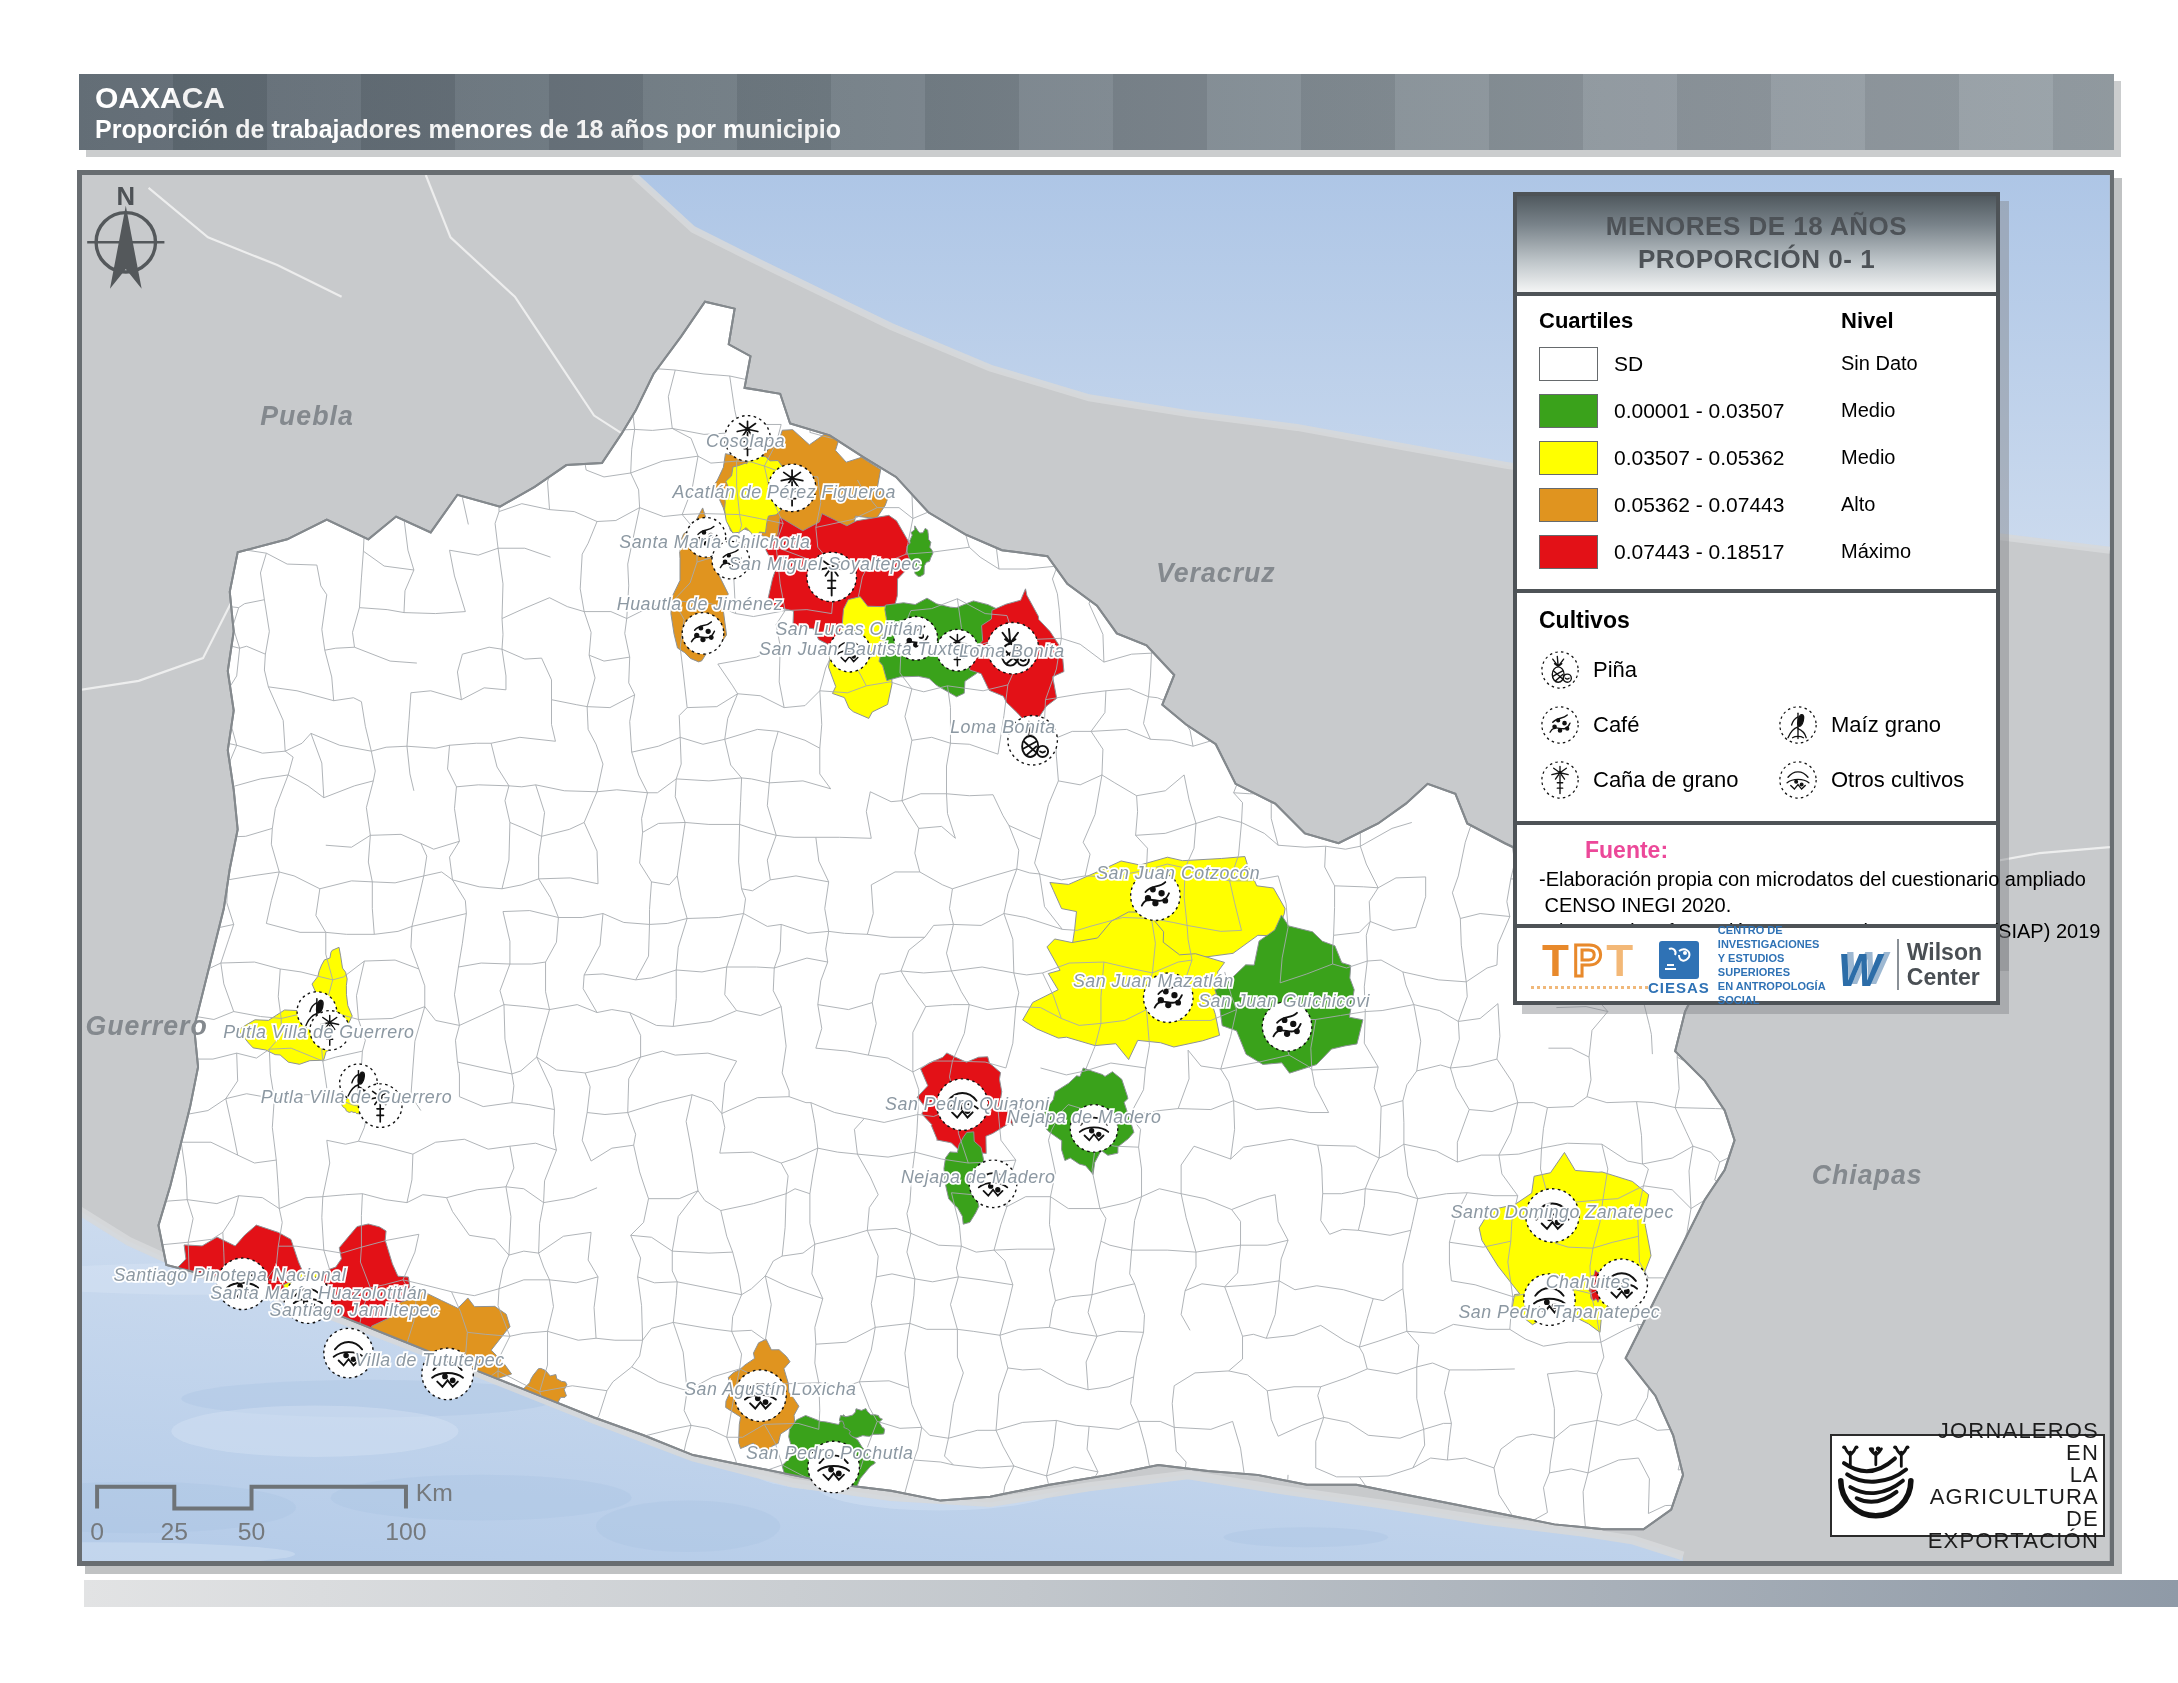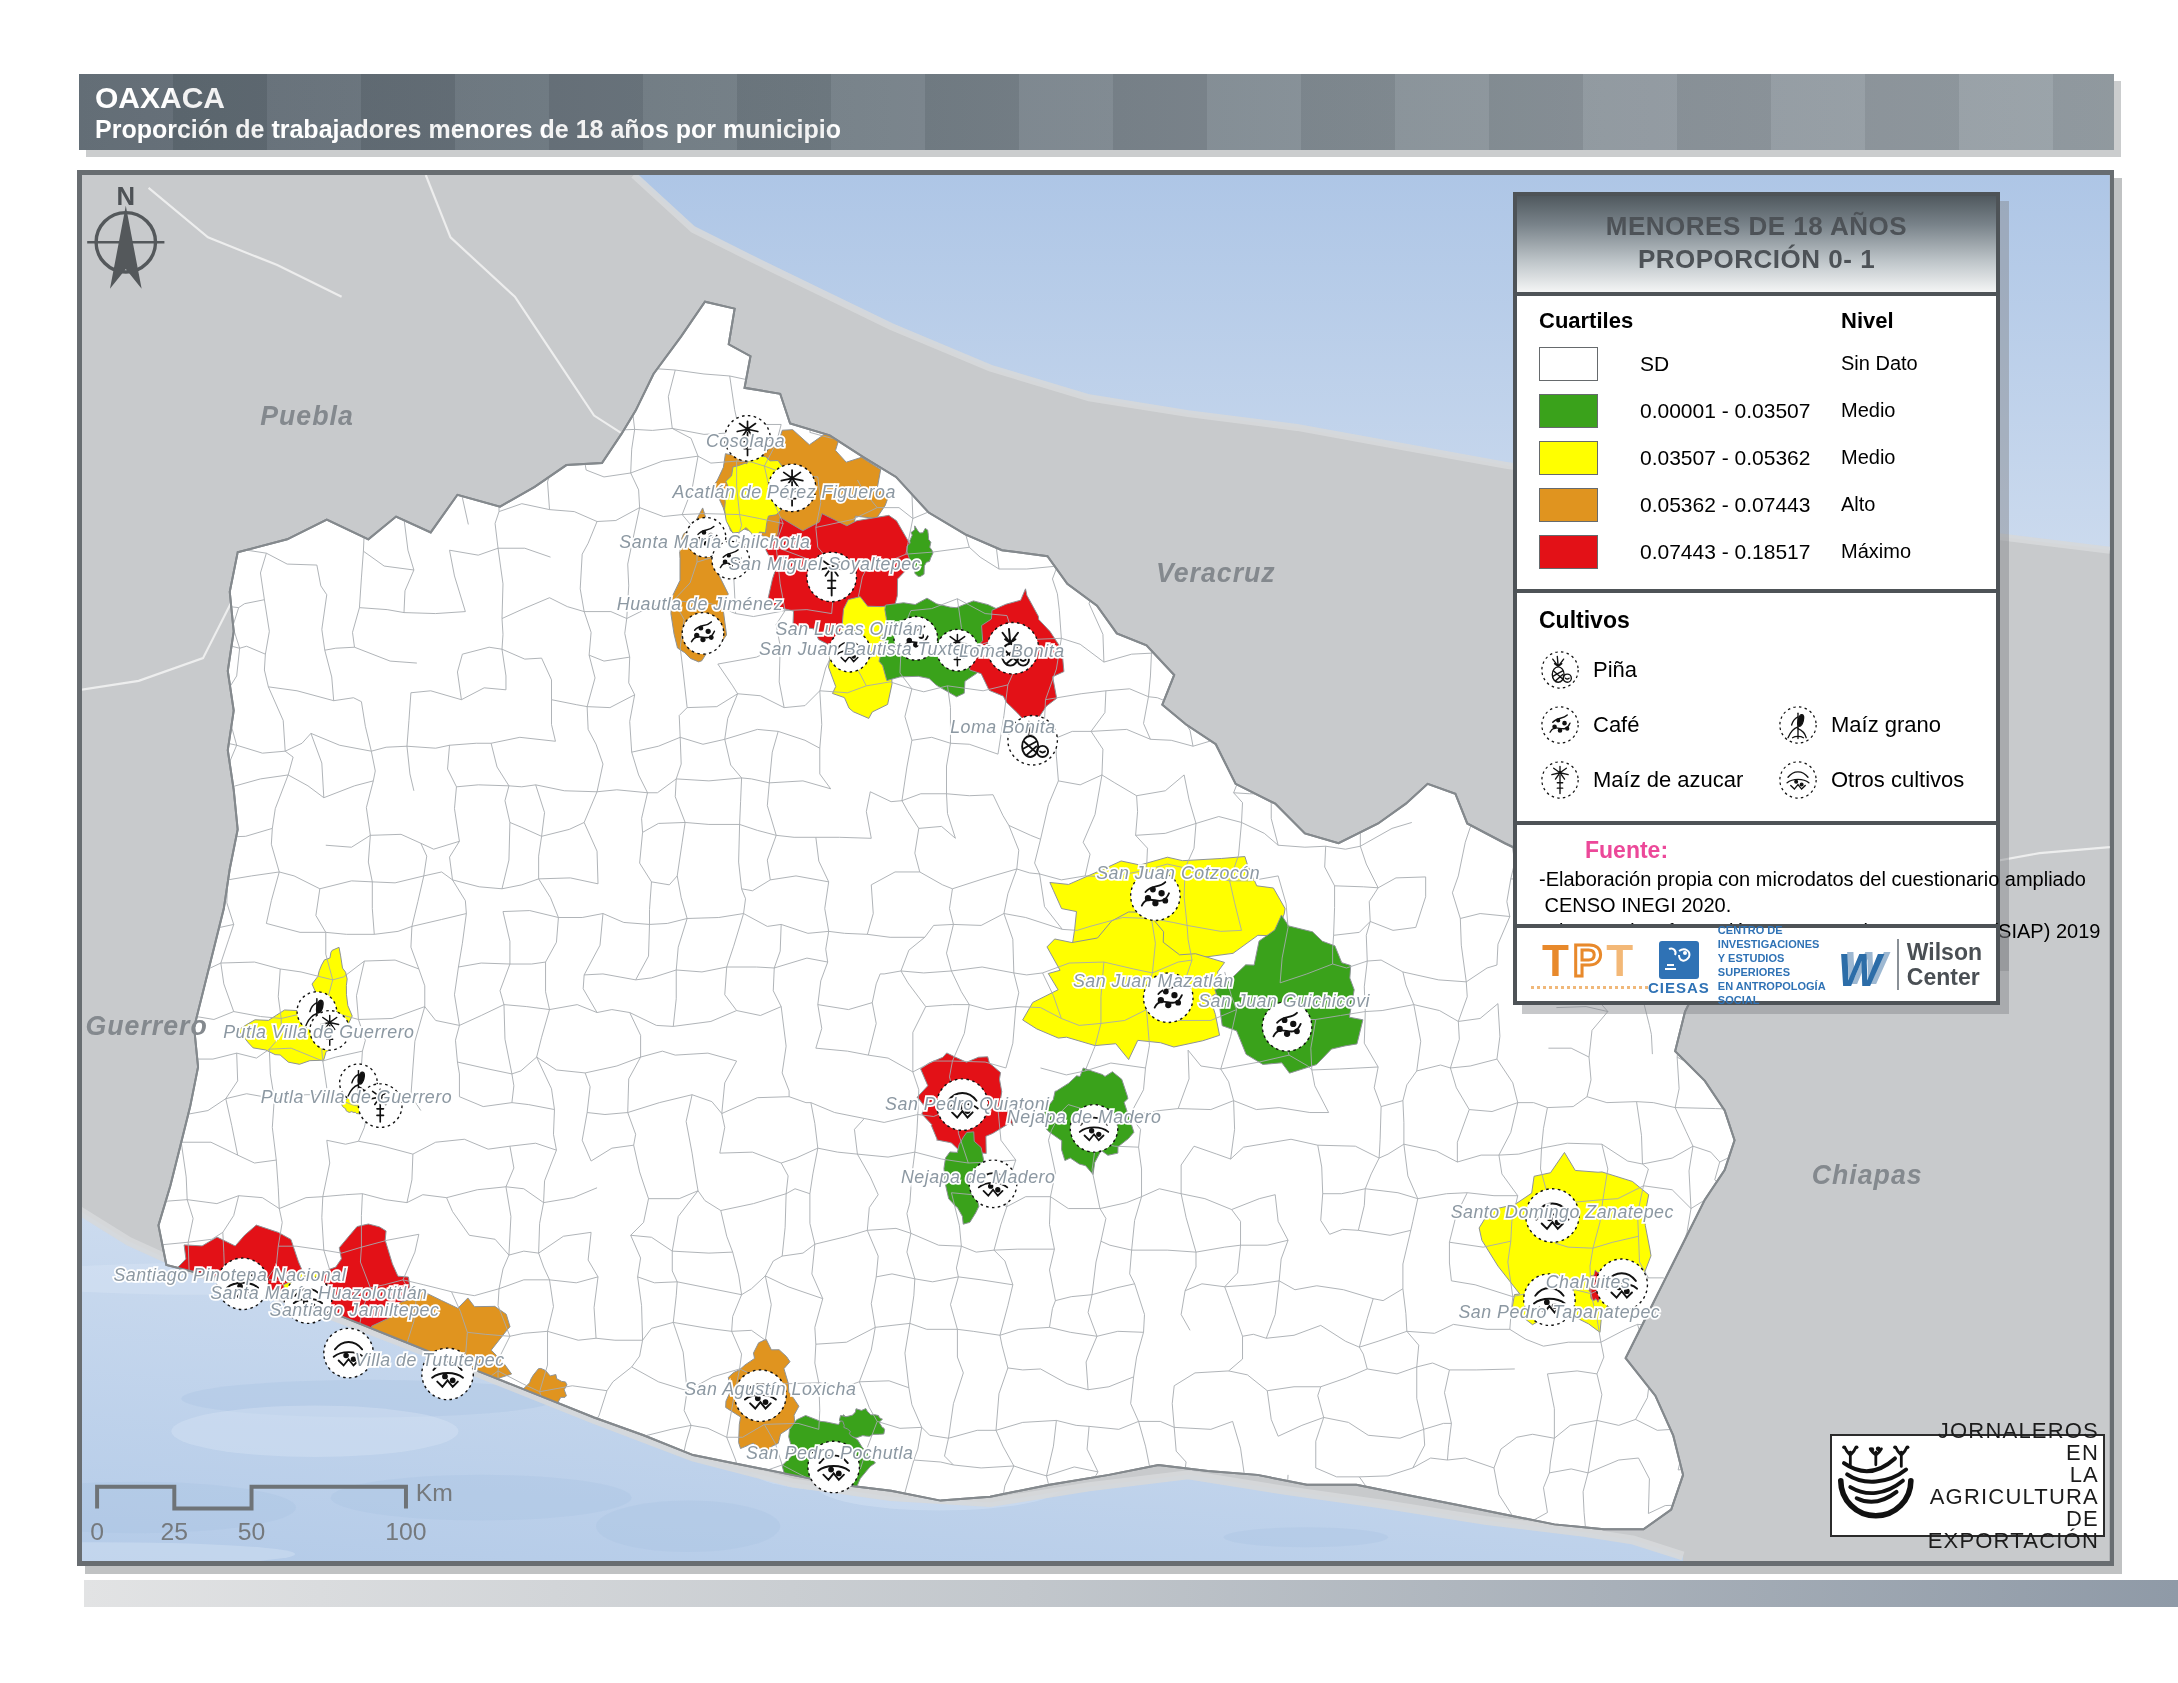--- a/index.html
+++ b/index.html
@@ -35,21 +35,21 @@
     text-align:center;padding:14px 6px 16px 6px;
     background:linear-gradient(to bottom,#50595f 0%,#79838a 30%,#bec5c9 68%,#f4f5f5 100%);
     border-bottom:4px solid #4e5357;
   }
   .legend-title div{font-size:26px;font-weight:bold;color:#4d5257;line-height:33px;letter-spacing:0.5px;}
   .legend-sec{padding:12px 18px 14px 22px;}
   .legend-grid-head{display:grid;grid-template-columns:302px 1fr;margin-bottom:6px;}
   .legend-grid-head span{font-size:22px;font-weight:bold;color:#000;}
   .class-row{display:grid;grid-template-columns:75px 227px 1fr;align-items:center;height:47px;}
   .class-row .sw{width:59px;height:34px;border:1px solid #666a6d;box-sizing:border-box;}
-  .class-row .rng{font-size:21px;color:#000;margin-left:26px;}
+  .class-row .rng{font-size:21px;color:#000;}
   .class-row .lvl{font-size:20px;color:#000;}
   .divider{border-top:4px solid #4e5357;}
   .cult-title{font-size:23px;font-weight:bold;color:#000;margin:2px 0 8px 0;}
   .cult-grid{display:grid;grid-template-columns:238px 1fr;}
   .cult-item{display:flex;align-items:center;gap:12px;height:55px;}
   .cult-item .lbl{font-size:22px;color:#000;}
   .fuente-title{font-size:23px;font-weight:bold;color:#ec4899;margin-bottom:2px;margin-left:46px;}
   .fuente-line{font-size:20px;color:#000;line-height:26px;white-space:pre;}
 
   
@@ -733,21 +733,21 @@
           <svg width="42" height="42" viewBox="-22 -22 44 44">
             <circle r="19" fill="#fff" stroke="#111" stroke-width="1.3" stroke-dasharray="2.6 3.4"></circle>
             <g transform="scale(0.95)">
               <g stroke="#111" fill="none" stroke-width="1.5" stroke-linecap="round">
                 <path d="M0,15 L0,-5"></path>
                 <path d="M0,-7 L0,-15 M0,-8 L-7,-13 M0,-8 L7,-13 M0,-8 L-9,-6 M0,-8 L9,-6 M0,-8 L-5,-1 M0,-8 L5,-1"></path>
                 <path d="M-3,3 L3,3 M-3,9 L3,9"></path>
               </g>
             </g>
           </svg>
-          <span class="lbl">Maíz de azucar</span>
+          <span class="lbl">Caña de grano</span>
         </div>
         <div class="cult-item" style="grid-area: 2 / 2;">
           <svg width="42" height="42" viewBox="-22 -22 44 44">
             <circle r="19" fill="#fff" stroke="#111" stroke-width="1.3" stroke-dasharray="2.6 3.4"></circle>
             <g transform="scale(0.95)">
               <g stroke="#111" fill="none" stroke-width="1.5" stroke-linecap="round">
                 <path d="M0,15 L0,-13"></path>
                 <ellipse cx="3" cy="-5" rx="2.8" ry="6.5" fill="#111" transform="rotate(14 3 -5)"></ellipse>
                 <path d="M0,2 C-6,4 -9,9 -11,14 M0,4 C5,6 8,10 9,14 M0,-9 C-4,-7 -6,-4 -7,0"></path>
                 <path d="M-6,14 C-3,12 3,12 6,14"></path>

